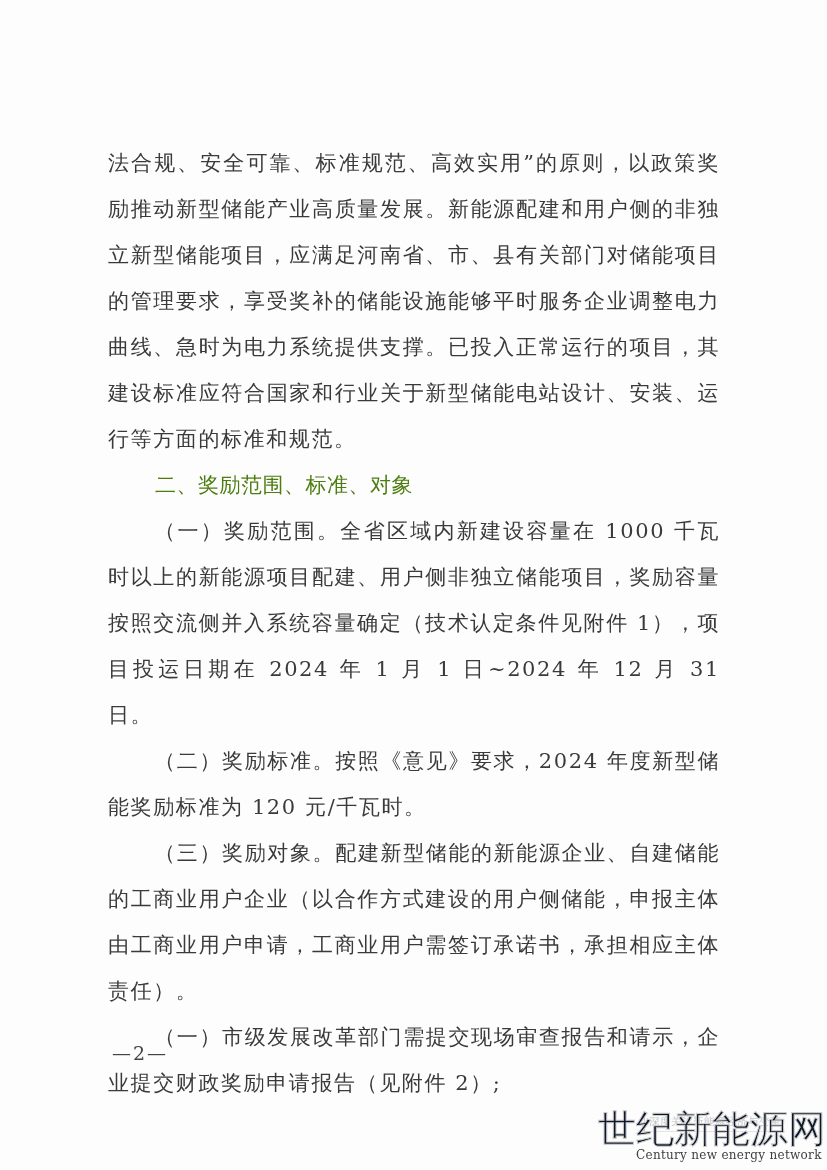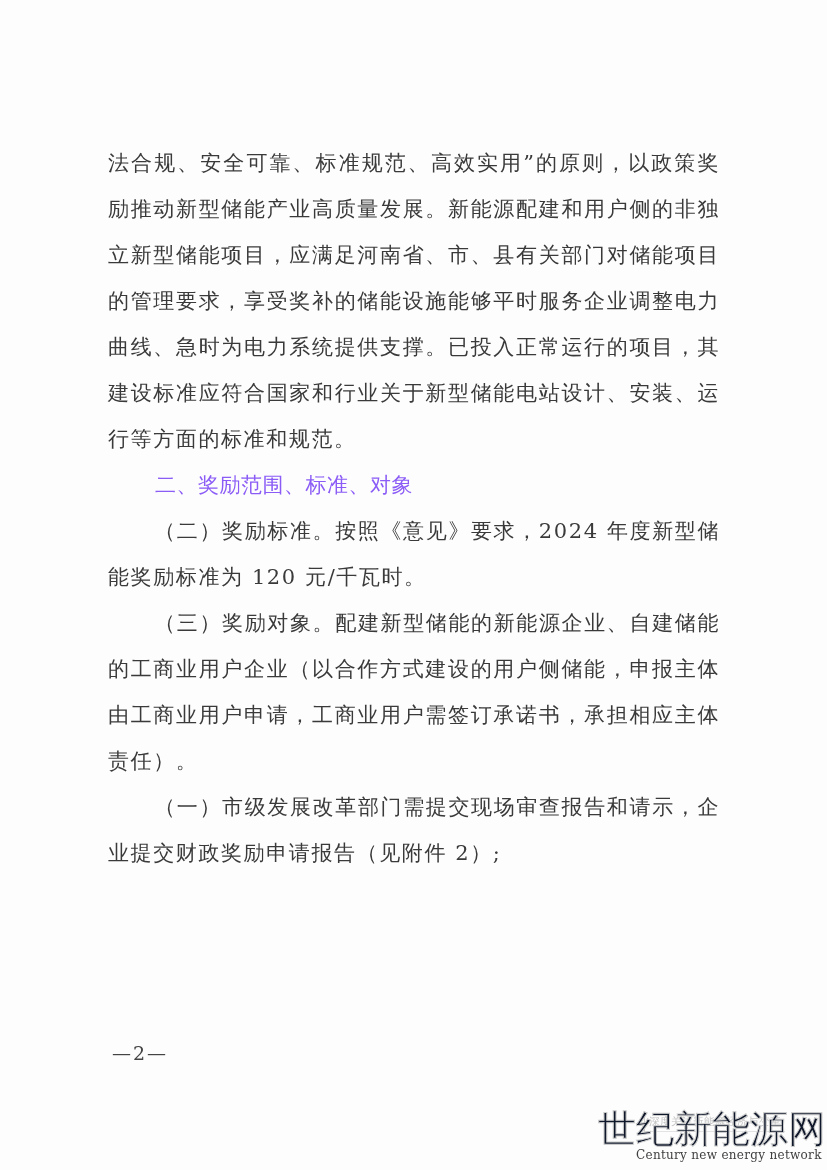--- a/index.html
+++ b/index.html
@@ -35,21 +35,21 @@
       text-align: justify;
       text-align-last: left;
     }
     .indent {
       text-indent: 2.2em;
     }
     .heading {
       margin: 0;
       font-family: "DejaVu Sans", "Liberation Sans", sans-serif;
       font-size: 21px;
-      color: #8b5cf6;
+      color: #4d7c0f;
       padding-left: 47px;
       letter-spacing: 0.5px;
     }
     .page-number {
       position: absolute;
       left: 112px;
       top: 1042px;
       font-family: "DejaVu Serif", "Liberation Serif", serif;
       font-size: 19px;
       color: #444;
@@ -101,20 +101,21 @@
     }
   </style>
 </head>
 <body>
 
 <div class="page">
 
   <div class="content">
     <p class="para">法合规、安全可靠、标准规范、高效实用”的原则，以政策奖励推动新型储能产业高质量发展。新能源配建和用户侧的非独立新型储能项目，应满足河南省、市、县有关部门对储能项目的管理要求，享受奖补的储能设施能够平时服务企业调整电力曲线、急时为电力系统提供支撑。已投入正常运行的项目，其建设标准应符合国家和行业关于新型储能电站设计、安装、运行等方面的标准和规范。</p>
     <p class="heading">二、奖励范围、标准、对象</p>
+    <p class="para indent">（一）奖励范围。全省区域内新建设容量在 1000 千瓦时以上的新能源项目配建、用户侧非独立储能项目，奖励容量按照交流侧并入系统容量确定（技术认定条件见附件 1），项目投运日期在 2024 年 1 月 1 日~2024 年 12 月 31 日。</p>
     <p class="para indent">（二）奖励标准。按照《意见》要求，2024 年度新型储能奖励标准为 120 元/千瓦时。</p>
     <p class="para indent">（三）奖励对象。配建新型储能的新能源企业、自建储能的工商业用户企业（以合作方式建设的用户侧储能，申报主体由工商业用户申请，工商业用户需签订承诺书，承担相应主体责任）。</p>
     <p class="para indent">（一）市级发展改革部门需提交现场审查报告和请示，企业提交财政奖励申请报告（见附件 2）;</p>
   </div>
 
   <div class="page-number">—2—</div>
 
   <div class="watermark">
     <div class="wm-tagline">深度关注新能源经济与变革</div>
     <div class="wm-title">世纪新能源网</div>

